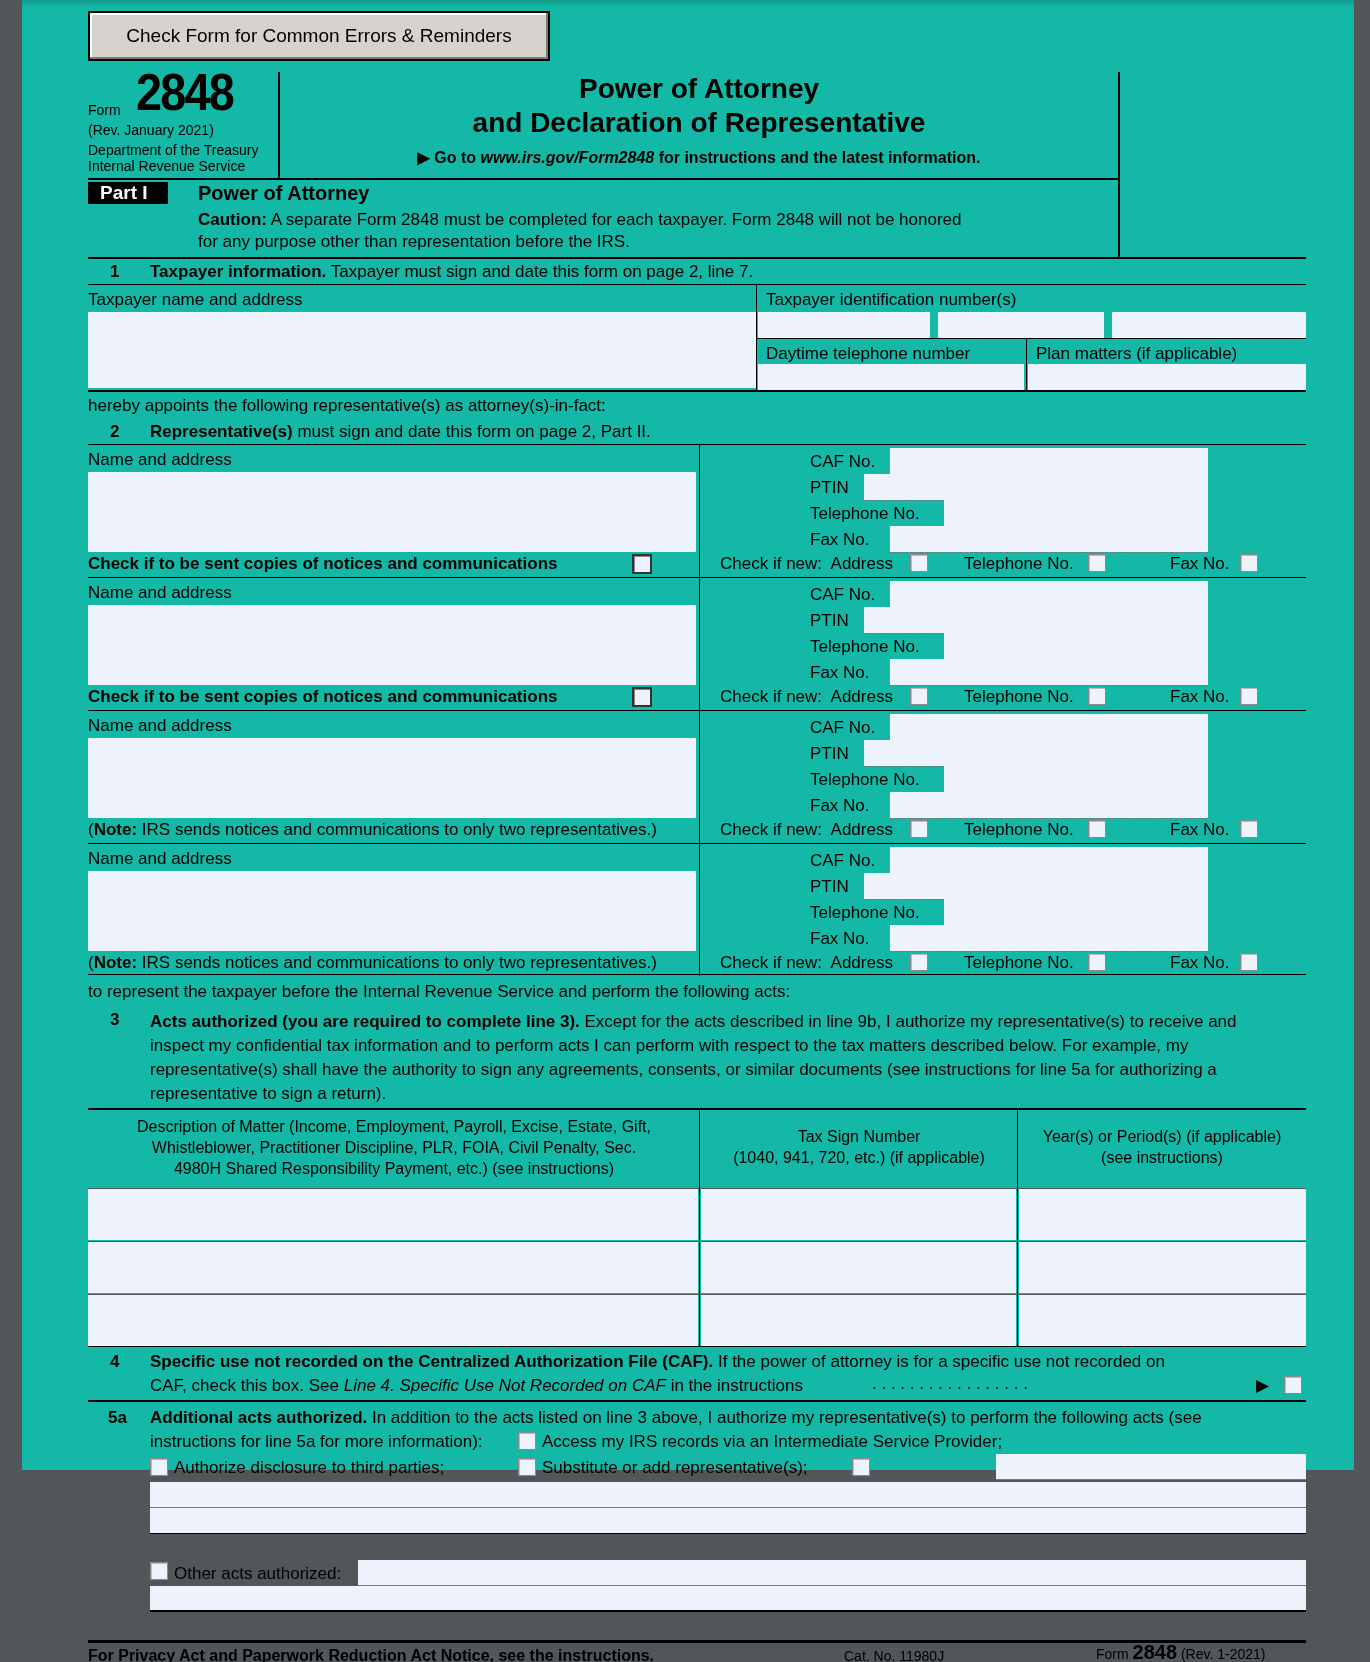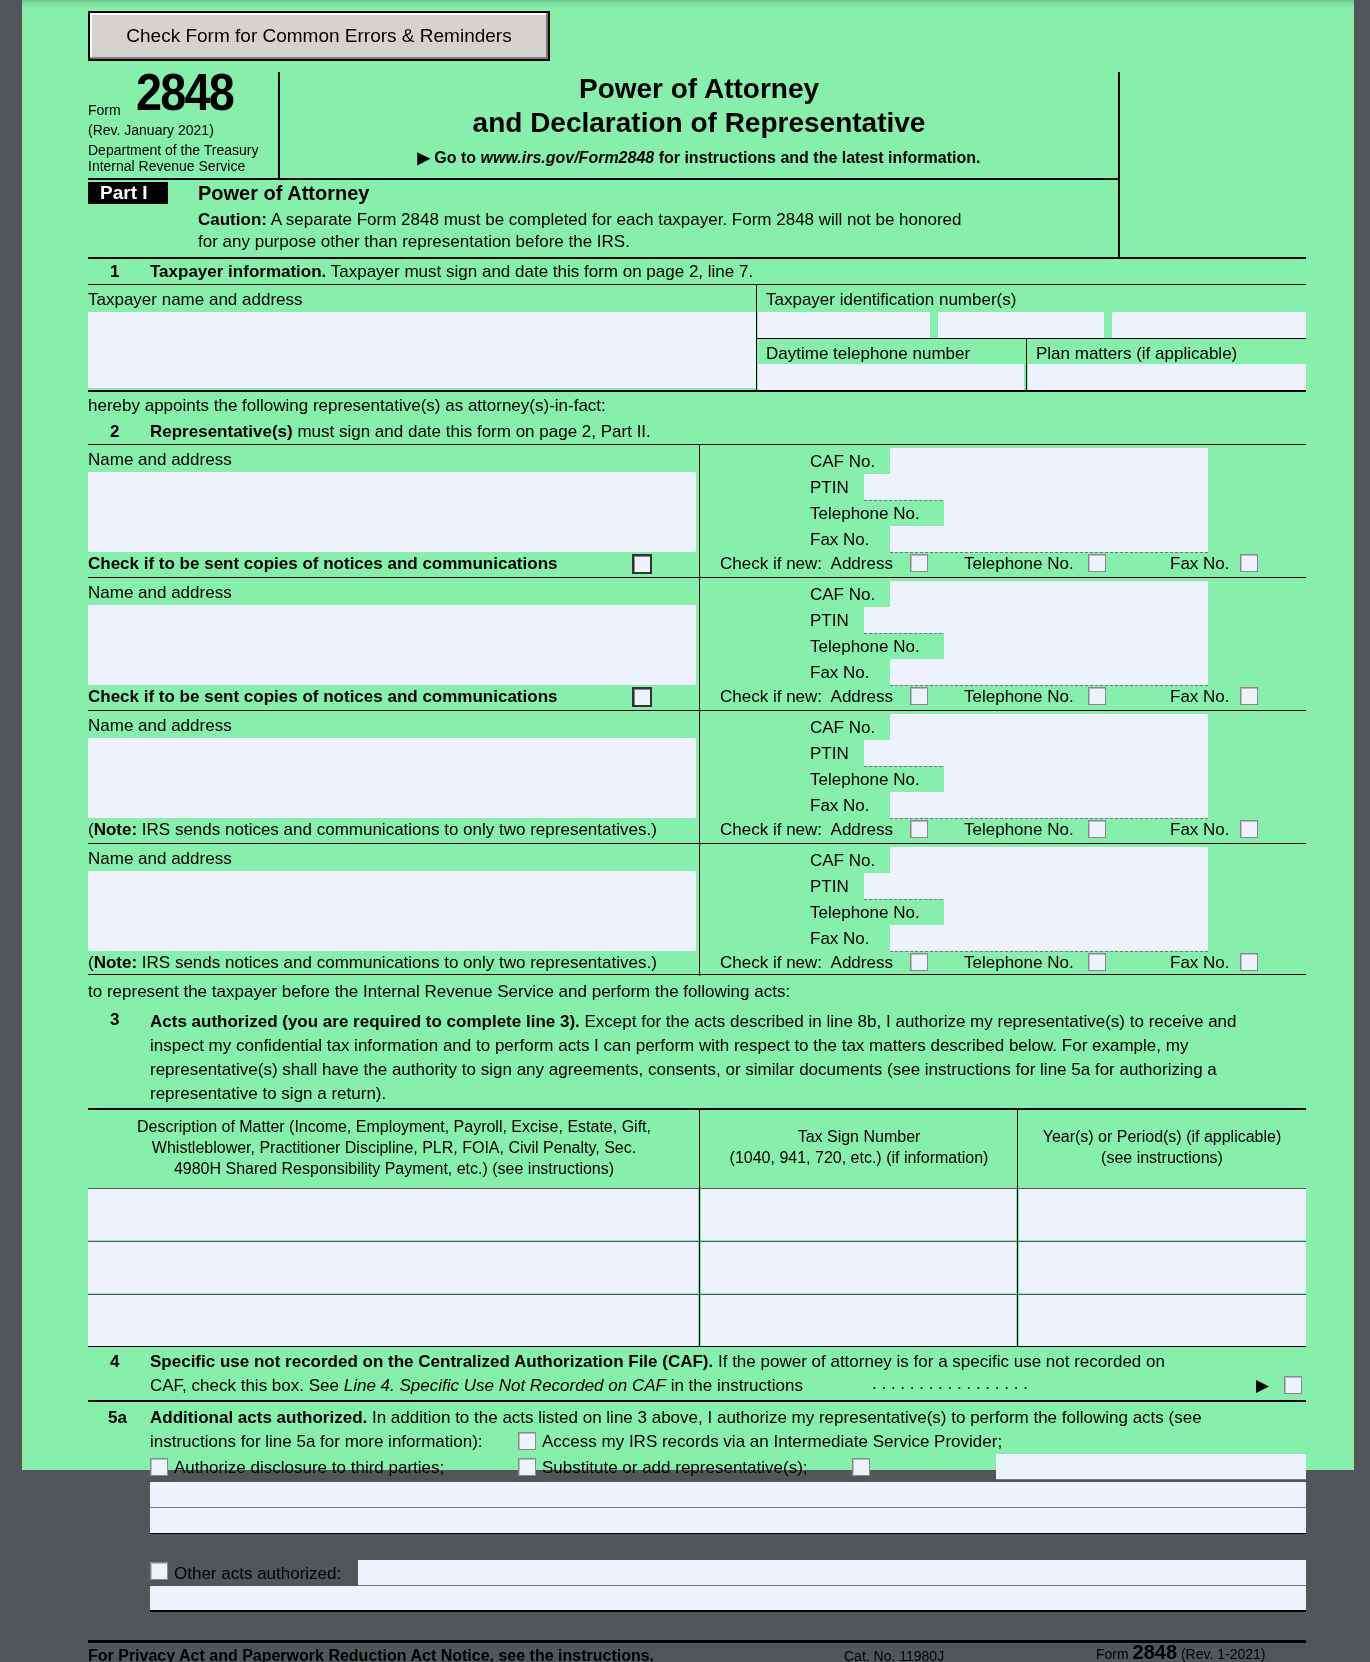--- a/index.html
+++ b/index.html
@@ -1,18 +1,18 @@
 <!DOCTYPE html>
 <html><head>
 <meta charset="utf-8">
 <style>
   * { box-sizing: border-box; margin: 0; padding: 0; }
   html, body { width: 1370px; height: 1662px; overflow: hidden; background: #525659; }
   body { font-family: "Liberation Sans", sans-serif; color: #000; position: relative; }
-  .page { position: absolute; left: 22px; top: 0; width: 1332px; height: 1470px; background: #86efac; box-shadow: inset 0 8px 8px -8px rgba(0,0,0,.35); text-decoration: underline; }
+  .page { position: absolute; left: 22px; top: 0; width: 1332px; height: 1470px; background: #14b8a6; box-shadow: inset 0 8px 8px -8px rgba(0,0,0,.35); text-decoration: underline; }
   .abs { position: absolute; }
   .fill { background: #eef2fc; }
   .t { font-size: 17px; line-height: 20px; white-space: nowrap; }
   .b { font-weight: bold; }
   .hr { position: absolute; height: 0; border-top: 1px solid #000; }
   .hr2 { position: absolute; height: 0; border-top: 2px solid #000; }
   .vr { position: absolute; width: 0; border-left: 1px solid #000; }
   .cb { position: absolute; width: 18px; height: 18px; border: 1px solid #8a8a8a; background: #eef2fc; box-shadow: inset 1px 1px 0 #bbb; }
   .cb.dark { border: 2px solid #333; box-shadow: inset 1px 1px 0 #888; width: 20px; height: 20px; }
   .dash { position: absolute; height: 0; border-top: 1px dashed #777; }
@@ -169,35 +169,35 @@
       <div class="cb" style="left:1066px;top:953px;"></div>
       <div class="abs t" style="left:1148px;top:953px;">Fax No.</div>
       <div class="cb" style="left:1218px;top:953px;"></div>
       <div class="hr" style="left:66px;top:974px;width:1218px;"></div>
     </div>
 
   <div class="abs t" style="left:66px;top:982px;">to represent the taxpayer before the Internal Revenue Service and perform the following acts:</div>
 
   <div class="abs t b" style="left:88px;top:1010px;">3</div>
   <div class="abs" style="left:128px;top:1010px;width:1156px;font-size:17px;line-height:24px;text-align:justify;">
-    <div style="white-space:nowrap;"><b>Acts authorized (you are required to complete line 3).</b><span> Except for the acts described in line 8b, I authorize my representative(s) to receive and</span></div>
+    <div style="white-space:nowrap;"><b>Acts authorized (you are required to complete line 3).</b><span> Except for the acts described in line 9b, I authorize my representative(s) to receive and</span></div>
     <div style="white-space:nowrap;">inspect my confidential tax information and to perform acts I can perform with respect to the tax matters described below. For example, my</div>
     <div style="white-space:nowrap;">representative(s) shall have the authority to sign any agreements, consents, or similar documents (see instructions for line 5a for authorizing a</div>
     <div style="white-space:nowrap;">representative to sign a return).</div>
   </div>
 
   <div class="hr2" style="left:66px;top:1108px;width:1218px;"></div>
   <div class="abs" style="left:66px;top:1116px;width:612px;text-align:center;font-size:16px;line-height:21px;">
     <div>Description of Matter (Income, Employment, Payroll, Excise, Estate, Gift,</div>
       <div>Whistleblower, Practitioner Discipline, PLR, FOIA, Civil Penalty, Sec.</div>
       <div>4980H Shared Responsibility Payment, etc.) (see instructions)</div>
   </div>
   <div class="abs" style="left:678px;top:1126px;width:318px;text-align:center;font-size:16px;line-height:21px;">
     <div>Tax Sign Number</div>
-      <div>(1040, 941, 720, etc.) (if information)</div>
+      <div>(1040, 941, 720, etc.) (if applicable)</div>
   </div>
   <div class="abs" style="left:996px;top:1126px;width:288px;text-align:center;font-size:16px;line-height:21px;">
     <div>Year(s) or Period(s) (if applicable)</div>
       <div>(see instructions)</div>
   </div>
   <div class="vr" style="left:677px;top:1108px;height:238px;"></div>
   <div class="vr" style="left:995px;top:1108px;height:238px;"></div>
   <div id="acts-rows">
       <div class="hr" style="left:66px;top:1188px;width:1218px;border-color:#555;"></div>
       <div class="abs fill" style="left:66px;top:1189px;width:610px;height:51px;"></div>

